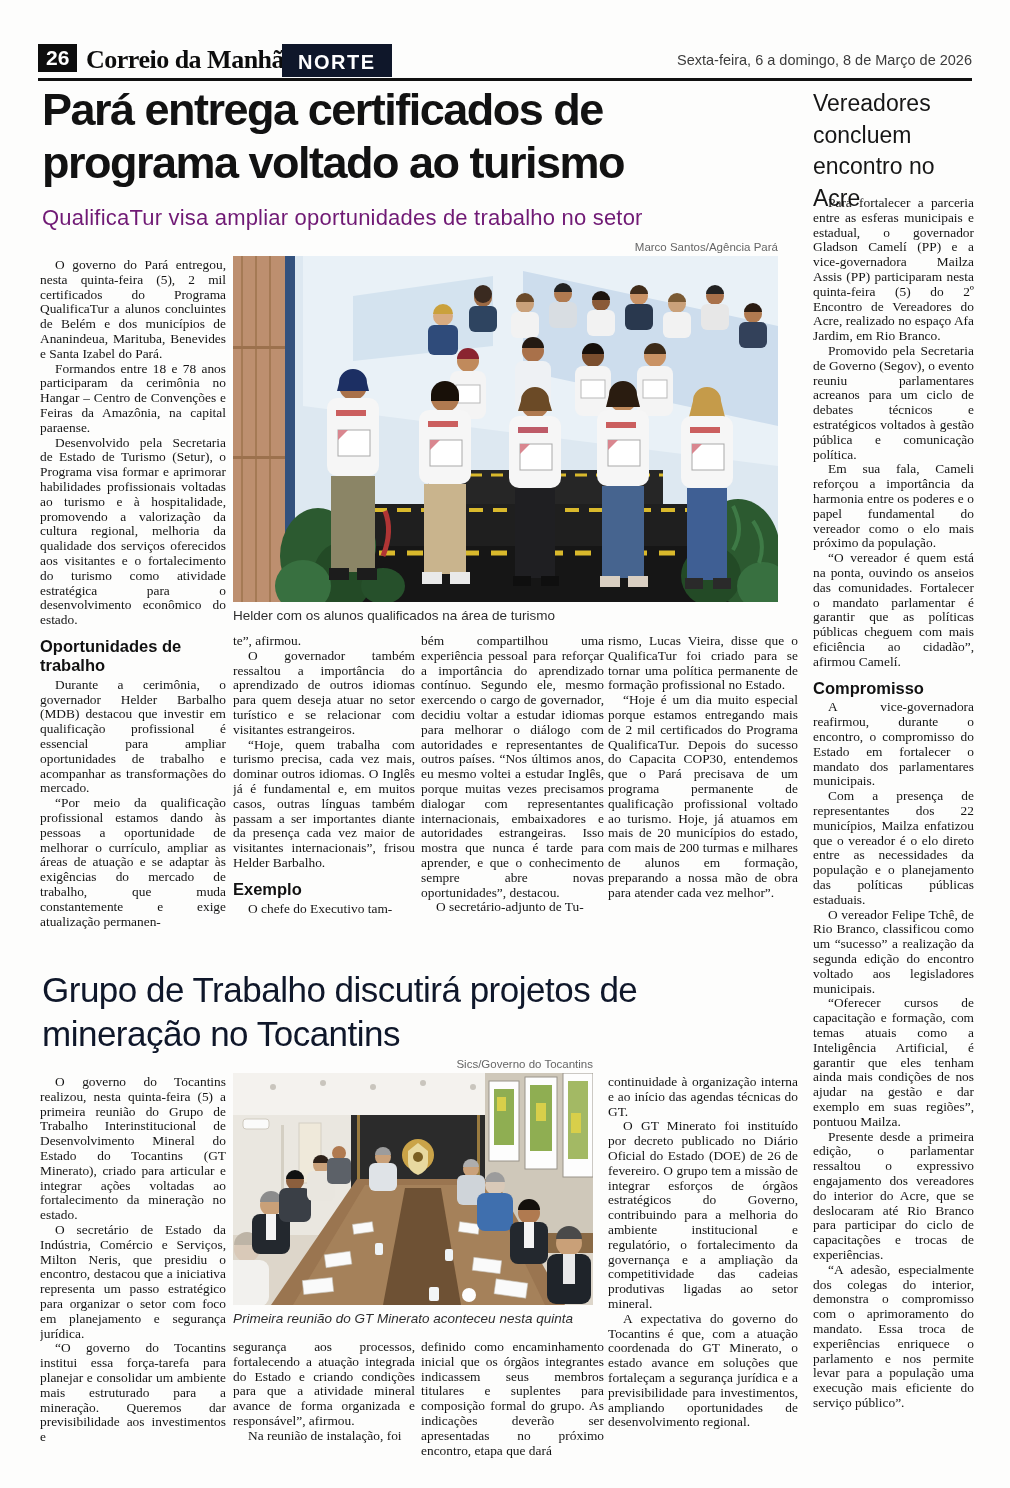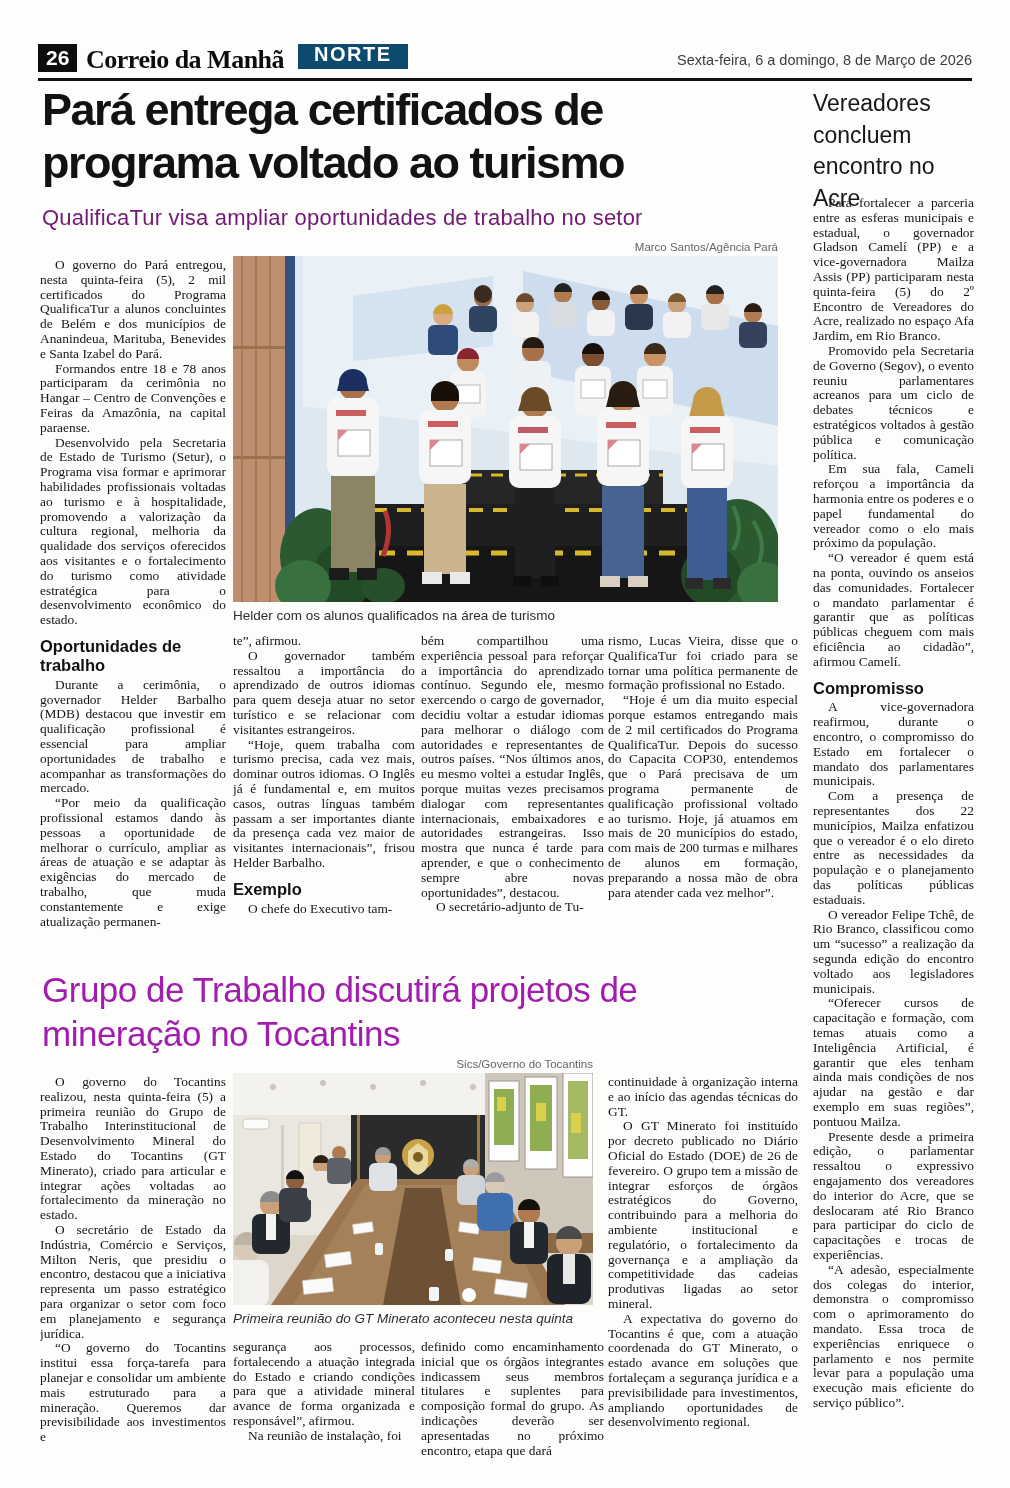--- a/index.html
+++ b/index.html
@@ -6,23 +6,23 @@
   #page{position:relative;width:1010px;height:1488px;background:#fdfdfc;margin:0 auto;
         font-family:"Liberation Serif",serif;color:#1a1a1a;overflow:hidden;}
   
   #header{position:absolute;left:38px;top:44px;width:934px;height:36px;}
   #header-rule{position:absolute;left:38px;top:78px;width:934px;height:3px;background:#111;}
   .pagenum-box{position:absolute;left:0;top:0;background:#0d0d0d;color:#fff;
         font-family:"Liberation Sans",sans-serif;font-weight:700;font-size:21px;
         padding:3px 8px 4px;line-height:1;}
   .masthead{position:absolute;left:48px;top:1px;font-family:"Liberation Serif",serif;
         font-weight:700;font-size:26px;letter-spacing:-0.5px;color:#0d0d0d;}
-  .section-box{position:absolute;left:260px;top:0;background:#0c4a6e;color:#fff;
+  .section-box{position:absolute;left:244px;top:0;background:#0f172a;color:#fff;
         font-family:"Liberation Sans",sans-serif;font-weight:700;font-size:20px;
-        letter-spacing:1.5px;padding:0 16px 5px;line-height:1;}
+        letter-spacing:1.5px;padding:8px 16px 5px;line-height:1;}
   .edition-date{position:absolute;right:0;top:8px;font-family:"Liberation Sans",sans-serif;
         font-size:14.5px;color:#3c3c3c;}
   
   #a1-headline{position:absolute;left:42px;top:84px;width:765px;
         font-family:"Liberation Sans",sans-serif;font-weight:700;font-size:45px;
         line-height:1.17;letter-spacing:-1.5px;color:#121212;}
   #a1-deck{position:absolute;left:42px;top:205px;width:760px;
         font-family:"Liberation Sans",sans-serif;font-weight:400;font-size:22px;
         letter-spacing:0.2px;color:#701a75;}
   #a1-credit{position:absolute;left:233px;top:241px;width:545px;text-align:right;
@@ -38,21 +38,21 @@
   .cont{text-indent:0;}
   .subhead{font-family:"Liberation Sans",sans-serif;font-weight:700;font-size:16.5px;
         line-height:1.15;text-indent:0;text-align:left;margin:9px 0 3px !important;color:#111;}
   #a1-col1{left:40px;top:258px;width:186px;height:702px;}
   #a1-col2{left:233px;top:634px;width:182px;height:326px;}
   #a1-col3{left:421px;top:634px;width:183px;height:326px;}
   #a1-col4{left:608px;top:634px;width:190px;height:326px;}
   
   #a2-headline{position:absolute;left:42px;top:968px;width:750px;
         font-family:"Liberation Sans",sans-serif;font-weight:500;font-size:35px;
-        line-height:1.26;letter-spacing:-0.5px;color:#a21caf;}
+        line-height:1.26;letter-spacing:-0.5px;color:#0f172a;}
   #a2-credit{position:absolute;left:233px;top:1058px;width:360px;text-align:right;
         font-family:"Liberation Sans",sans-serif;font-size:11.5px;color:#666;}
   #a2-photo{position:absolute;left:233px;top:1073px;width:360px;height:232px;overflow:hidden;}
   #a2-caption{position:absolute;left:233px;top:1311px;width:370px;
         font-family:"Liberation Sans",sans-serif;font-style:italic;font-size:13.5px;color:#2e2e2e;}
   #a2-col1{left:40px;top:1075px;width:186px;height:398px;}
   #a2-col2{left:233px;top:1340px;width:182px;height:135px;}
   #a2-col3{left:421px;top:1340px;width:183px;height:135px;}
   #a2-col4{left:608px;top:1075px;width:190px;height:398px;}
   

